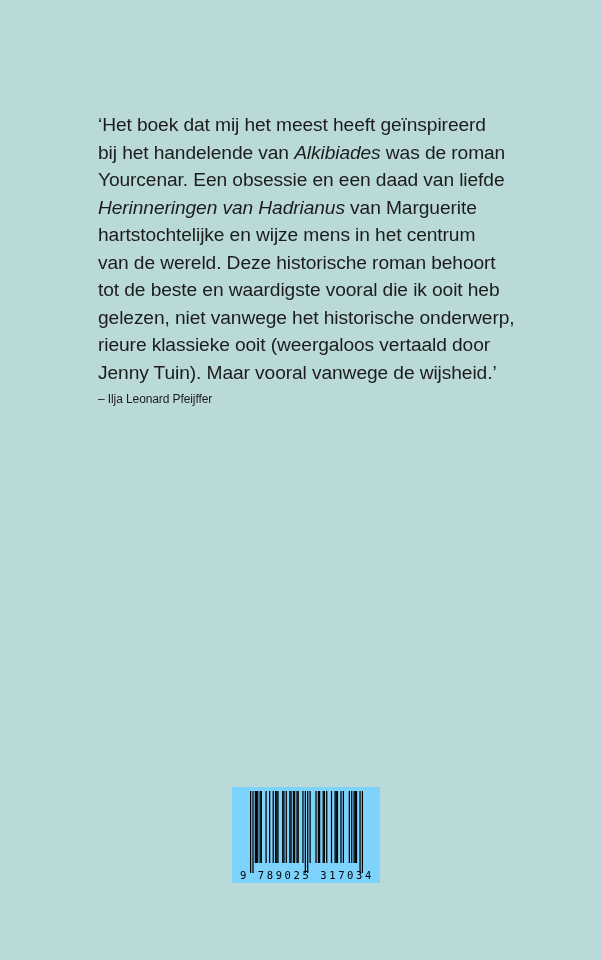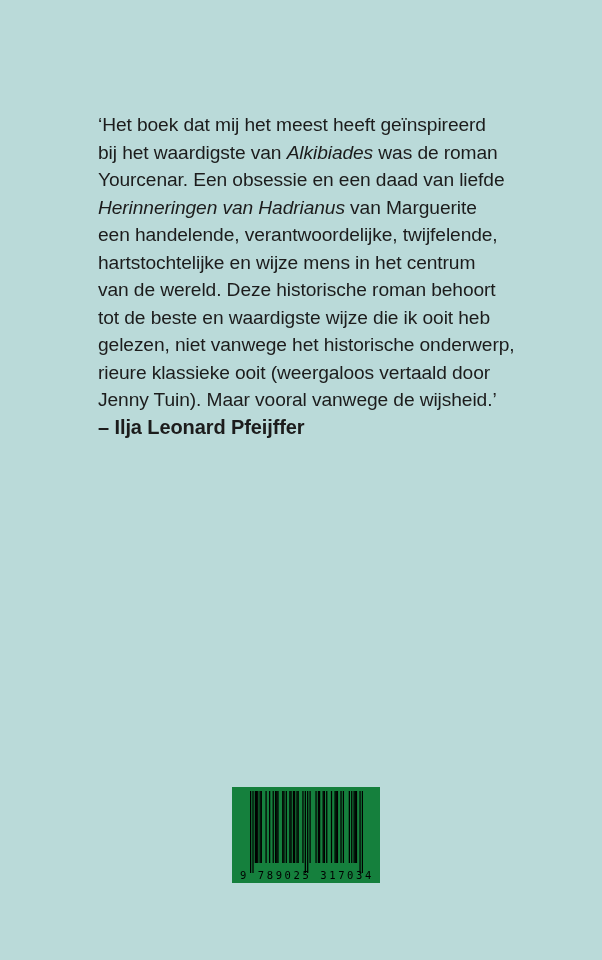--- a/index.html
+++ b/index.html
@@ -26,31 +26,31 @@
     }
     .blurb .line {
       display: block;
       white-space: nowrap;
     }
     .blurb em {
       font-style: italic;
     }
     .attribution {
       display: block;
-      font-weight: bold;
-      font-size: 20px;
+      font-weight: normal;
+      font-size: 12px;
       white-space: nowrap;
     }
     .barcode-box {
       position: absolute;
       left: 232px;
       top: 787px;
       width: 148px;
       height: 96px;
-      background: #15803d;
+      background: #7dd3fc;
     }
     .barcode-bars {
       position: absolute;
       left: 18px;
       top: 4px;
       width: 113px;
       height: 82px;
     }
     .barcode-digits {
       position: absolute;
@@ -62,27 +62,26 @@
       color: #000;
       white-space: nowrap;
     }
   </style>
 </head>
 <body>
 
 <div class="blurb">
   <div id="blurb-lines">
       <span class="line"><span>‘Het boek dat mij het meest heeft geïnspireerd</span></span>
-      <span class="line"><span>bij het waardigste van </span><em>Alkibiades</em><span> was de roman</span></span>
+      <span class="line"><span>bij het handelende van </span><em>Alkibiades</em><span> was de roman</span></span>
       <span class="line"><span>Yourcenar. Een obsessie en een daad van liefde</span></span>
       <span class="line"><em>Herinneringen van Hadrianus</em><span> van Marguerite</span></span>
-      <span class="line"><span>een handelende, verantwoordelijke, twijfelende,</span></span>
       <span class="line"><span>hartstochtelijke en wijze mens in het centrum</span></span>
       <span class="line"><span>van de wereld. Deze historische roman behoort</span></span>
-      <span class="line"><span>tot de beste en waardigste wijze die ik ooit heb</span></span>
+      <span class="line"><span>tot de beste en waardigste vooral die ik ooit heb</span></span>
       <span class="line"><span>gelezen, niet vanwege het historische onderwerp,</span></span>
       <span class="line"><span>rieure klassieke ooit (weergaloos vertaald door</span></span>
       <span class="line"><span>Jenny Tuin). Maar vooral vanwege de wijsheid.’</span></span>
     </div>
   <span class="attribution">– Ilja Leonard Pfeijffer</span>
 </div>
 
 <div class="barcode-box">
   <svg class="barcode-bars" id="barcode-svg" viewBox="0 0 113 82" preserveAspectRatio="none">
       <rect x="0.00" y="0" width="1.24" height="82" fill="#000"></rect>

